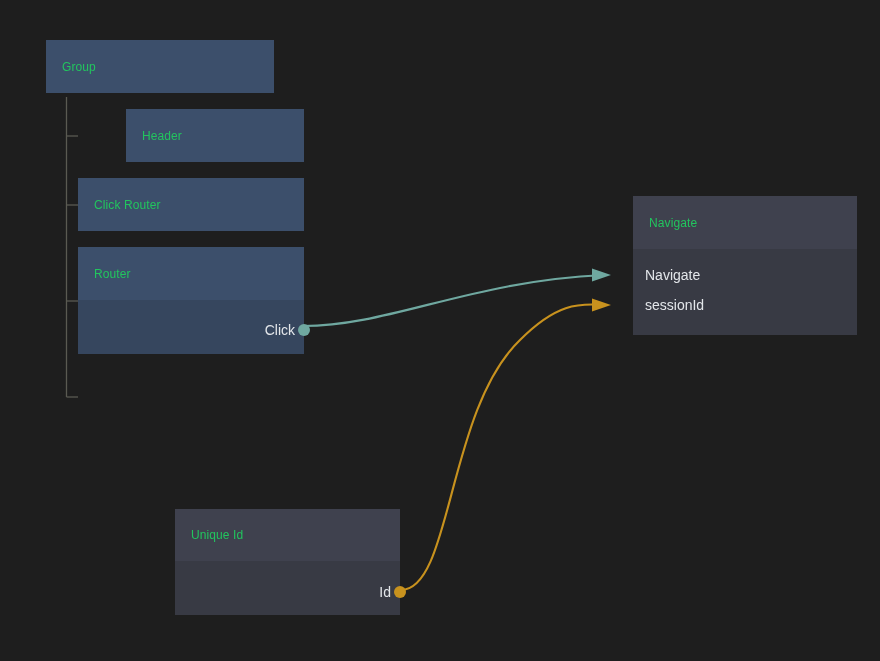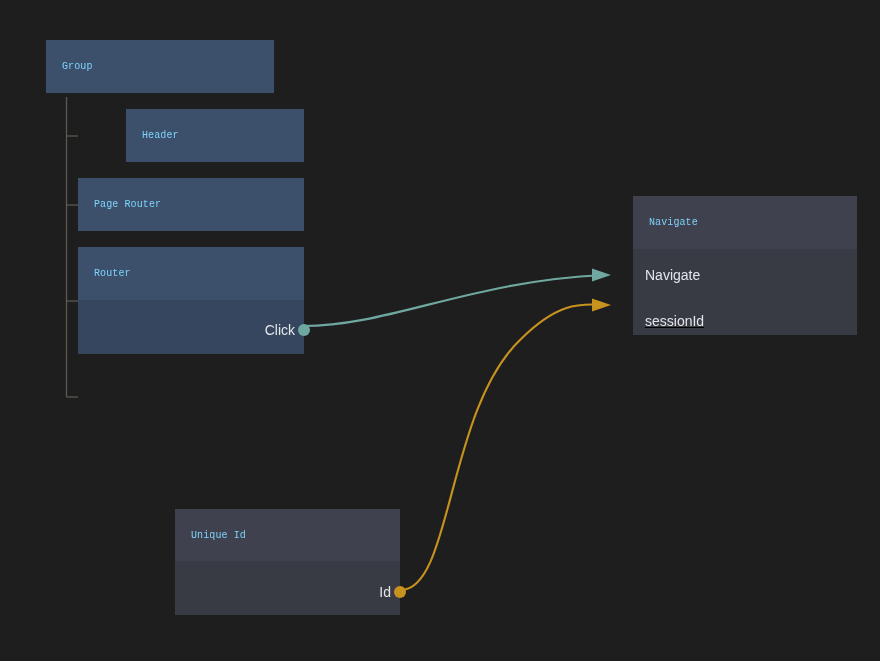--- a/index.html
+++ b/index.html
@@ -48,25 +48,24 @@
     z-index: 3;
     box-sizing: border-box;
   }
   .node-header {
     display: flex;
     align-items: center;
     box-sizing: border-box;
     padding: 0 16px;
   }
   .node-title {
-    color: #7dd3fc;
-    font-size: 10px;
+    color: #22c55e;
+    font-size: 12px;
     letter-spacing: 0.1px;
     white-space: nowrap;
-    font-family: Liberation Mono, monospace;
   }
   .node-body {
     box-sizing: border-box;
     position: relative;
   }
 
   
   .node-blue .node-header { background: #3c4f6b; }
   .node-blue .node-body   { background: #36465e; }
 
@@ -140,21 +139,21 @@
   </div>
 
   <div class="node node-blue" style="left:78px; top:109px; width:226px; height:53px;padding-left:48px;">
     <div class="node-header" style="height:53px;">
       <span class="node-title">Header</span>
     </div>
   </div>
 
   <div class="node node-blue" style="left:78px; top:178px; width:226px; height:53px;">
     <div class="node-header" style="height:53px;">
-      <span class="node-title">Page Router</span>
+      <span class="node-title">Click Router</span>
     </div>
   </div>
 
   <div class="node node-blue" style="left:78px; top:247px; width:226px; height:107px;">
     <div class="node-header" style="height:53px;">
       <span class="node-title">Router</span>
     </div>
     <div class="node-body" style="height:54px;">
       <div class="port-row out" style="top:20px; right:0;">
         <span class="port-label">Click</span>
@@ -165,21 +164,21 @@
 
 
   <div class="node node-gray" style="left:610px; top:196px; width:224px; height:139px;margin-left:23px;">
     <div class="node-header" style="height:53px;">
       <span class="node-title">Navigate</span>
     </div>
     <div class="node-body" style="height:86px;">
       <div class="port-row in" style="top:16px; left:0;">
         <span class="port-label">Navigate</span>
       </div>
-      <div class="port-row in" style="top:62px; left:0;text-decoration:underline;">
+      <div class="port-row in" style="top:46px; left:0;">
         <span class="port-label">sessionId</span>
       </div>
     </div>
   </div>
 
   <div class="node node-gray" style="left:175px; top:509px; width:225px; height:106px;border-radius:31px;">
     <div class="node-header" style="height:52px;">
       <span class="node-title">Unique Id</span>
     </div>
     <div class="node-body" style="height:54px;text-align:center;">

